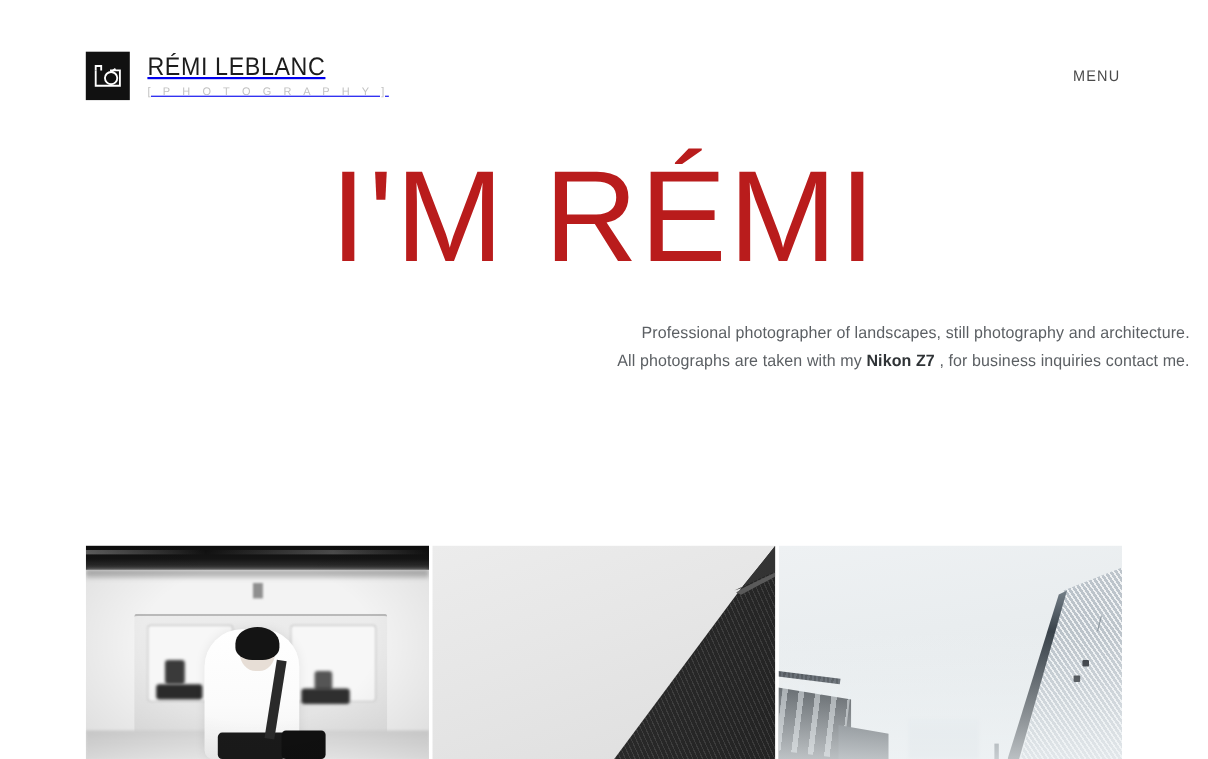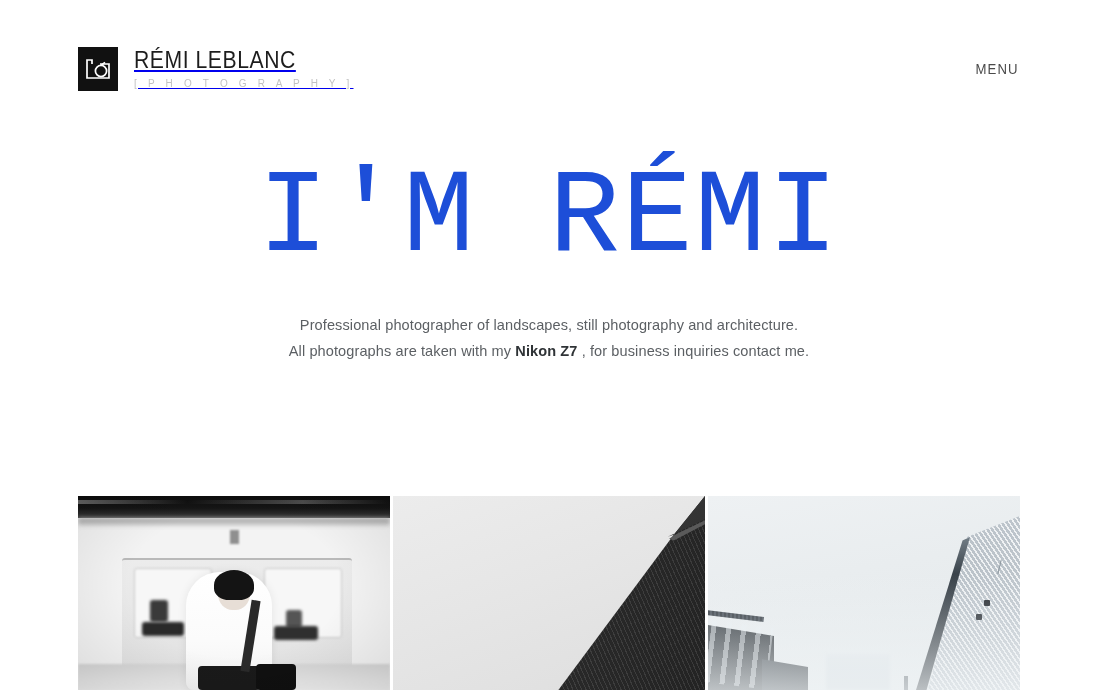--- a/index.html
+++ b/index.html
@@ -64,27 +64,26 @@
     transform:scaleX(0.94);
   }
 
   
   .hero { position:absolute; top:138px; left:0; width:1098px; text-align:center; }
 
   .hero-title {
     font-size:118px;
     font-weight:300;
     letter-spacing:2px;
-    color:#1d4ed8;
+    color:#b91c1c;
     line-height:1;
-    margin-top:22px;
-    font-family:Liberation Mono, monospace;
-  }
-
-  .hero-sub { margin-top:34px; }
+    font-family:Liberation Sans, sans-serif;
+  }
+
+  .hero-sub { margin-top:34px;text-align:right; }
 
   .hero-line {
     font-size:15px;
     font-weight:400;
     color:#5b5f63;
     line-height:26px;
     letter-spacing:0.1px;
     transform:scaleX(0.97);
   }
   .hero-line .strong { font-weight:700; color:#2f3336; }

